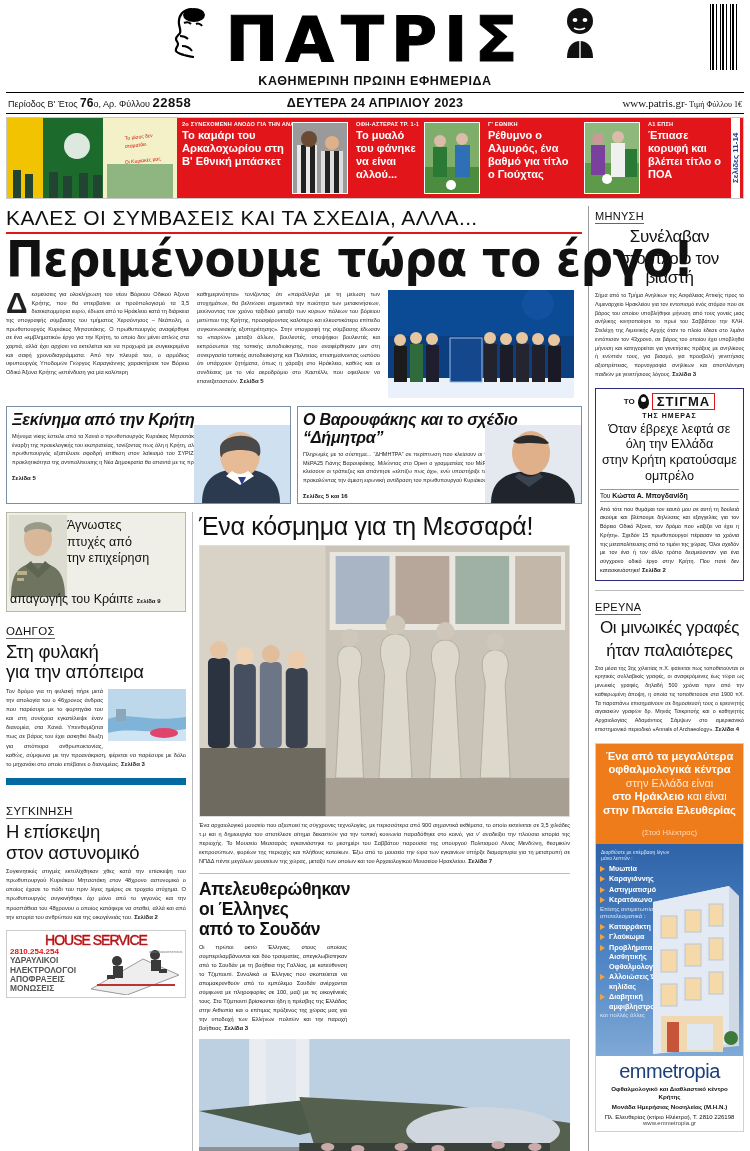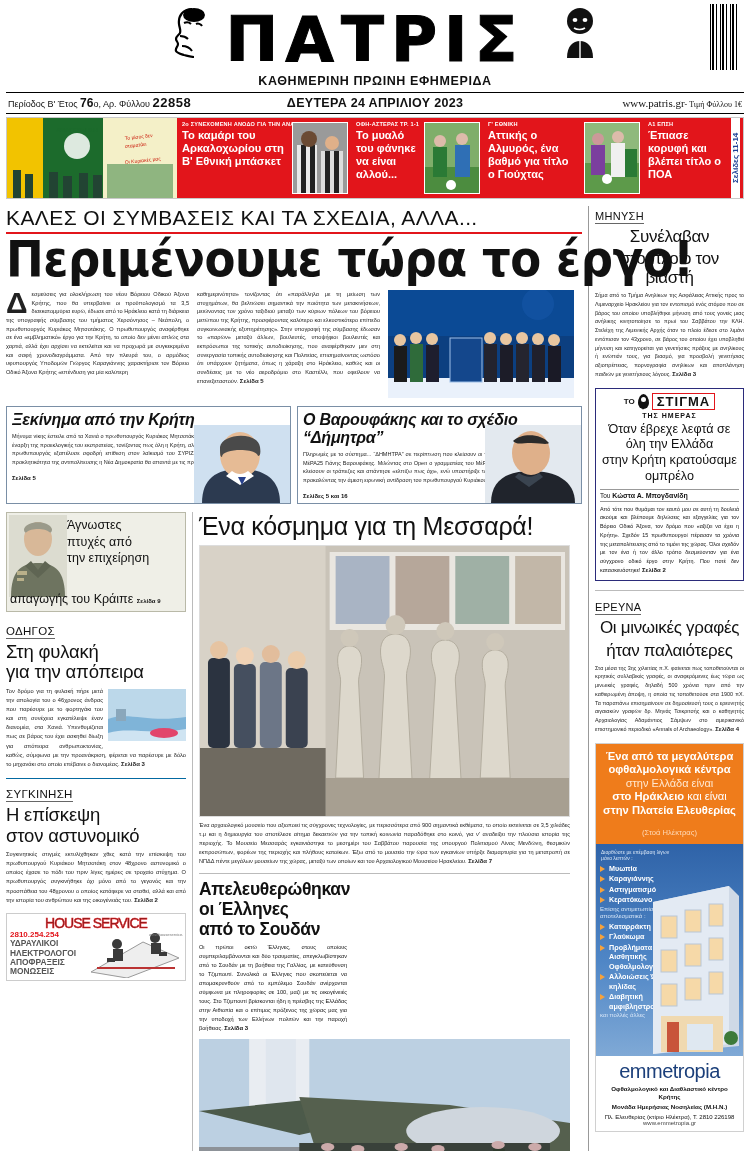--- a/index.html
+++ b/index.html
@@ -259,21 +259,21 @@
             <rect x="30" y="22" width="15" height="32" fill="#2f6fb5"></rect>
               <circle cx="37" cy="16" r="6" fill="#dba"></circle>
             <circle cx="26" cy="62" r="5" fill="#fff"></circle>
           </svg>
         </div>
       </div>
 
       <div class="sp-item">
         <div class="sp-txt" style="width:98px;">
           <div class="sp-kicker">Γ' ΕΘΝΙΚΗ</div>
-          <div class="sp-head small">Αττικής ο Αλμυρός, ένα βαθμό για τίτλο ο Γιούχτας</div>
+          <div class="sp-head small">Ρέθυμνο ο Αλμυρός, ένα βαθμό για τίτλο ο Γιούχτας</div>
         </div>
         <div class="sp-img">
           <svg viewBox="0 0 56 72" width="56" height="72">
             <rect width="56" height="72" fill="#8fb97c"></rect>
               <rect y="40" width="56" height="32" fill="#5d9a4a"></rect>
             <rect x="6" y="22" width="14" height="30" fill="#7b3f9e"></rect>
               <circle cx="13" cy="16" r="6" fill="#c99"></circle>
             <rect x="26" y="20" width="14" height="34" fill="#f0f0f0"></rect>
               <circle cx="33" cy="14" r="6" fill="#dba"></circle>
             <rect x="40" y="26" width="12" height="28" fill="#2a7a35"></rect>
@@ -412,21 +412,21 @@
                   <path d="M0 44c22-6 40 2 78-4v12H0z" fill="#cfe4f2"></path>
                   <ellipse cx="56" cy="44" rx="14" ry="5" fill="#e2456b"></ellipse>
                   <rect x="8" y="20" width="10" height="12" fill="#8aa7bb"></rect>
                 </svg>
               </span>
               <span>Τον δρόμο για τη φυλακή πήρε μετά την απολογία του ο 46χρονος άνδρας που παρέσυρε με το φορτηγάκι του και στη συνέχεια εγκατέλειψε έναν διανομέα, στα Χανιά. Υπενθυμίζεται πως σε βάρος του έχει ασκηθεί δίωξη για απόπειρα ανθρωποκτονίας, καθώς, σύμφωνα με την προανάκριση, φέρεται να παρέσυρε με δόλο το μηχανάκι στο οποίο επέβαινε ο διανομέας.</span>
               <span class="pg">Σελίδα 3</span>
             </div>
           </div>
 
-          <div class="sect" style="border-top:1px solid #0369a1;padding-top:5px;">
+          <div class="sect" style="border-top:7px solid #0369a1;padding-top:16px;">
             <div class="sect-kicker">ΣΥΓΚΙΝΗΣΗ</div>
             <div class="sect-head">Η επίσκεψη</div>
             <div class="sect-head">στον αστυνομικό</div>
             <div class="sect-body">
               <span>Συγκινητικές στιγμές εκτυλίχθηκαν χθες κατά την επίσκεψη του πρωθυπουργού Κυριάκου Μητσοτάκη στον 48χρονο αστυνομικό ο οποίος έχασε το πόδι του πριν λίγες ημέρες σε τροχαίο ατύχημα. Ο πρωθυπουργός συγκινήθηκε όχι μόνο από το γεγονός και την προσπάθεια του 48χρονου ο οποίος κατάφερε να σταθεί, αλλά και από την ιστορία του ανθρώπου και της οικογένειάς του.</span>
               <span class="pg">Σελίδα 2</span>
             </div>
           </div>
 
           <div class="houseservice">

